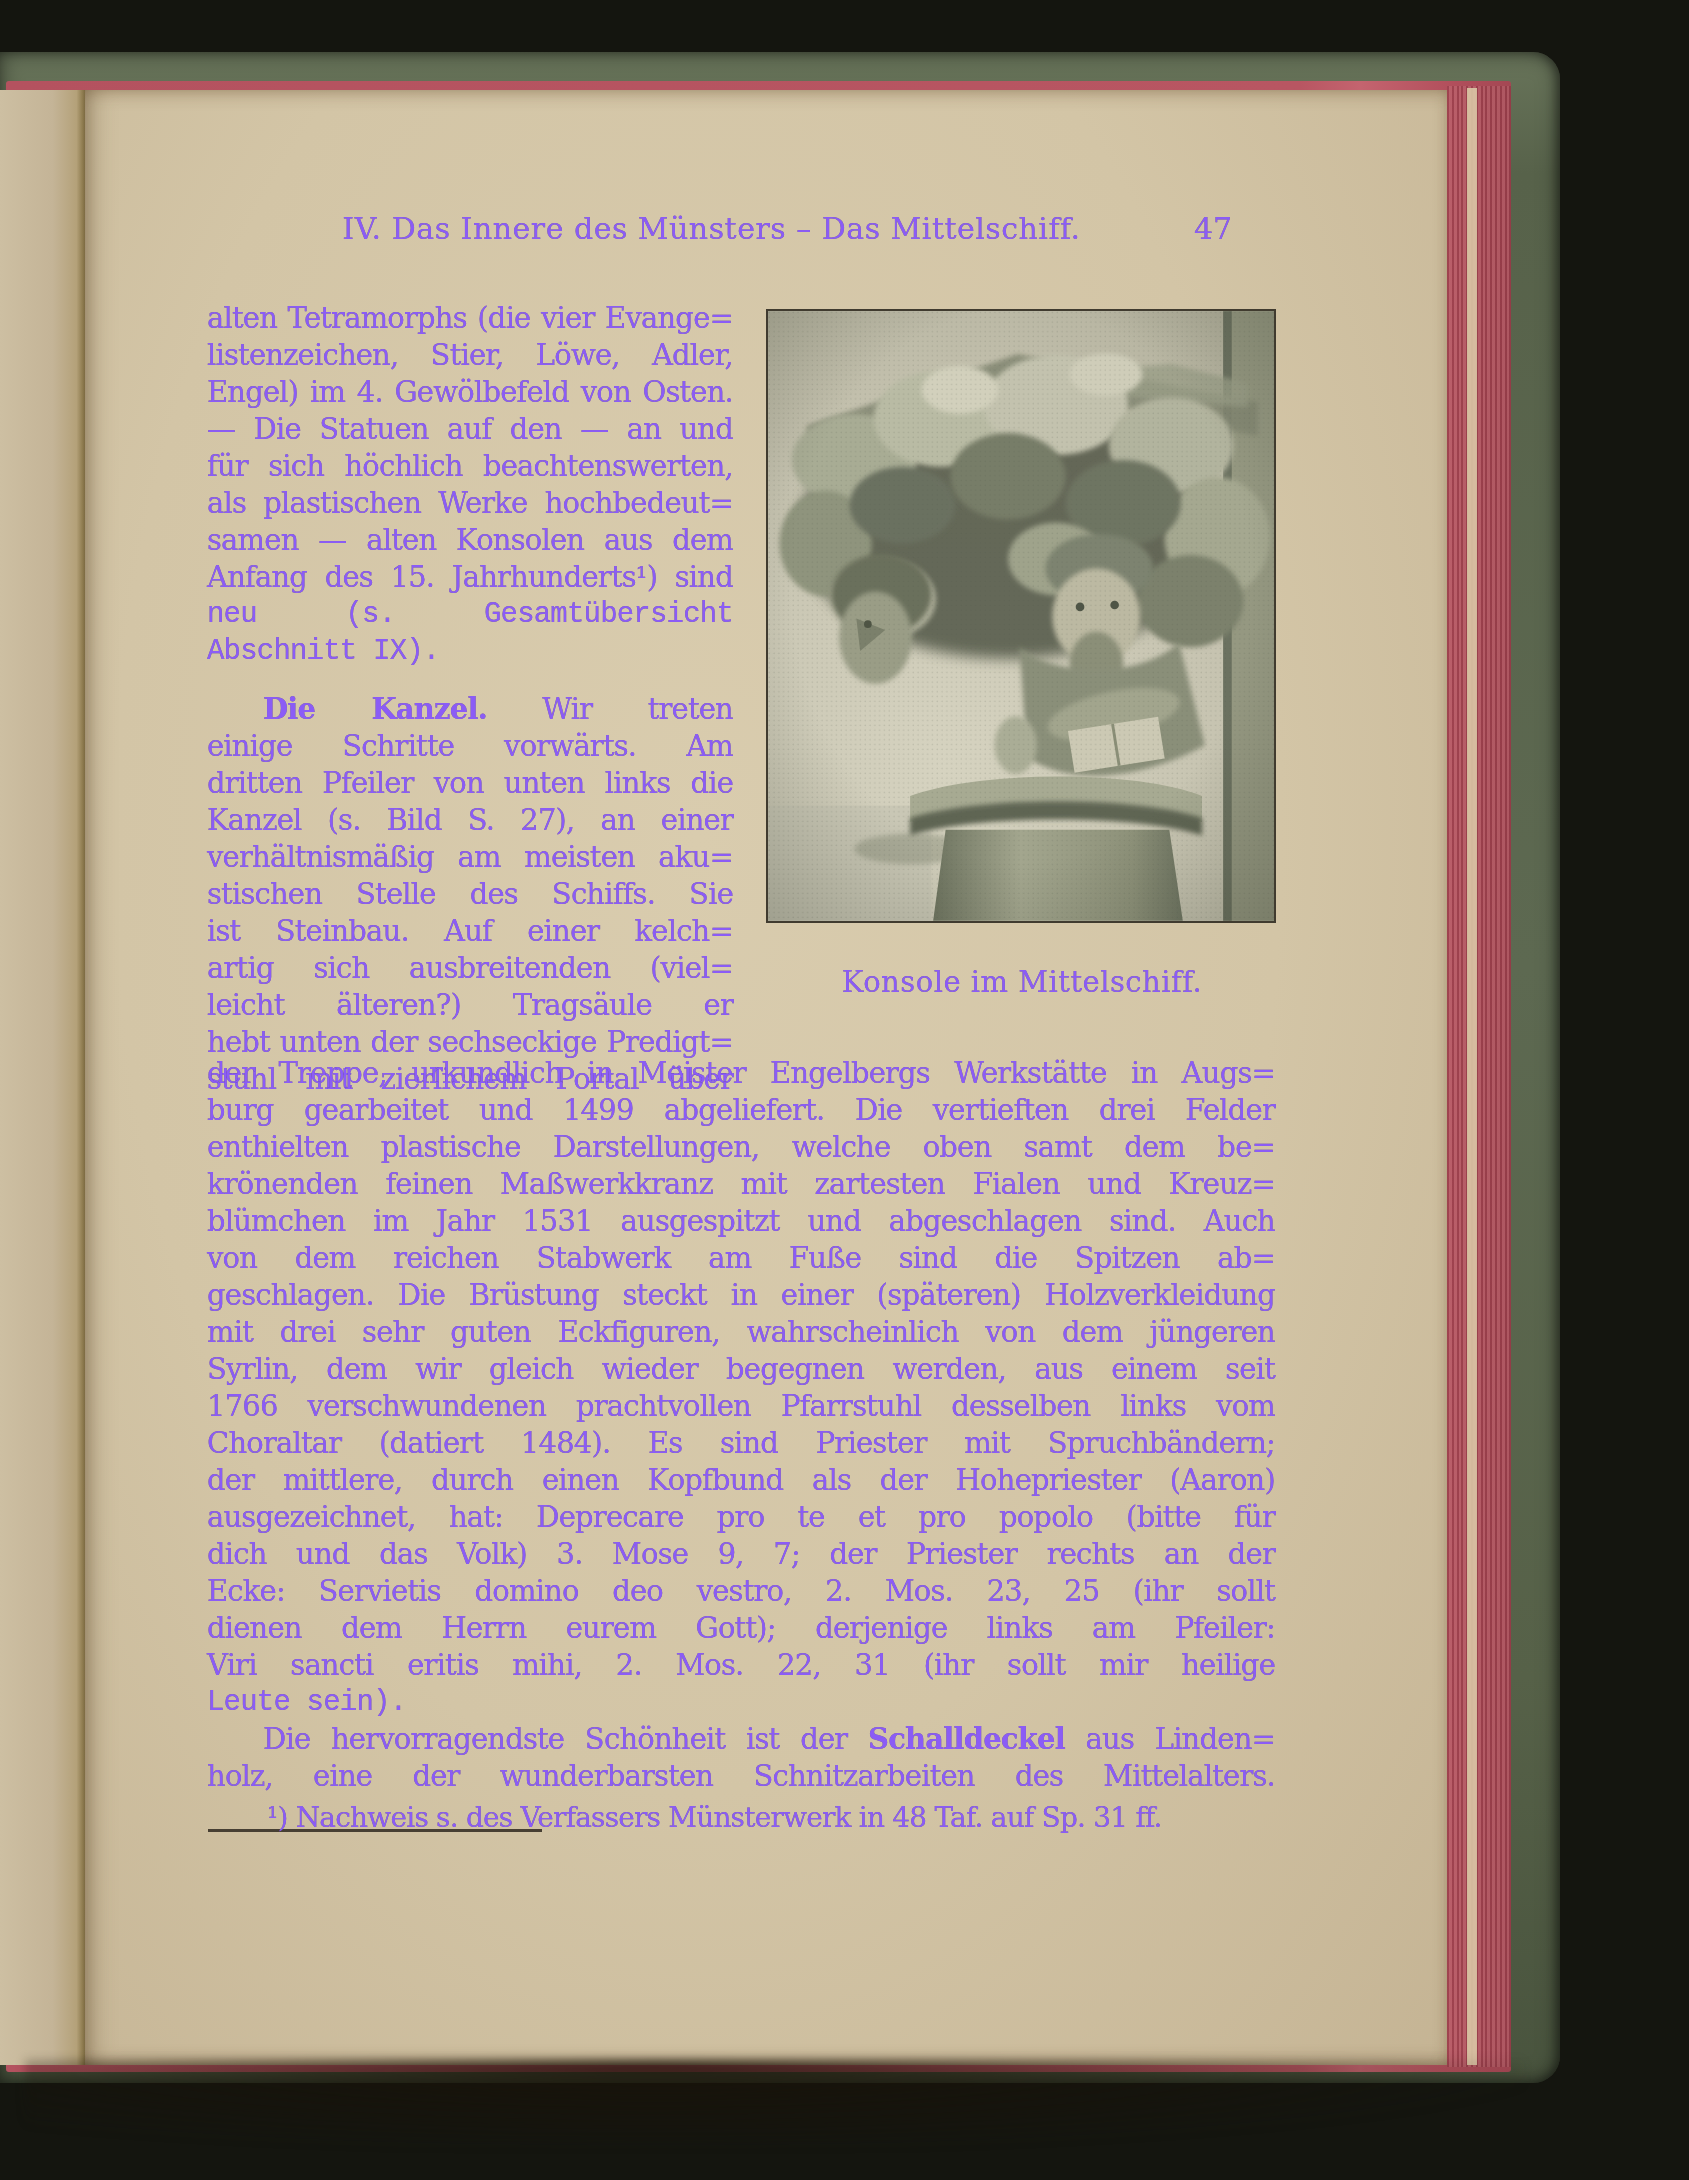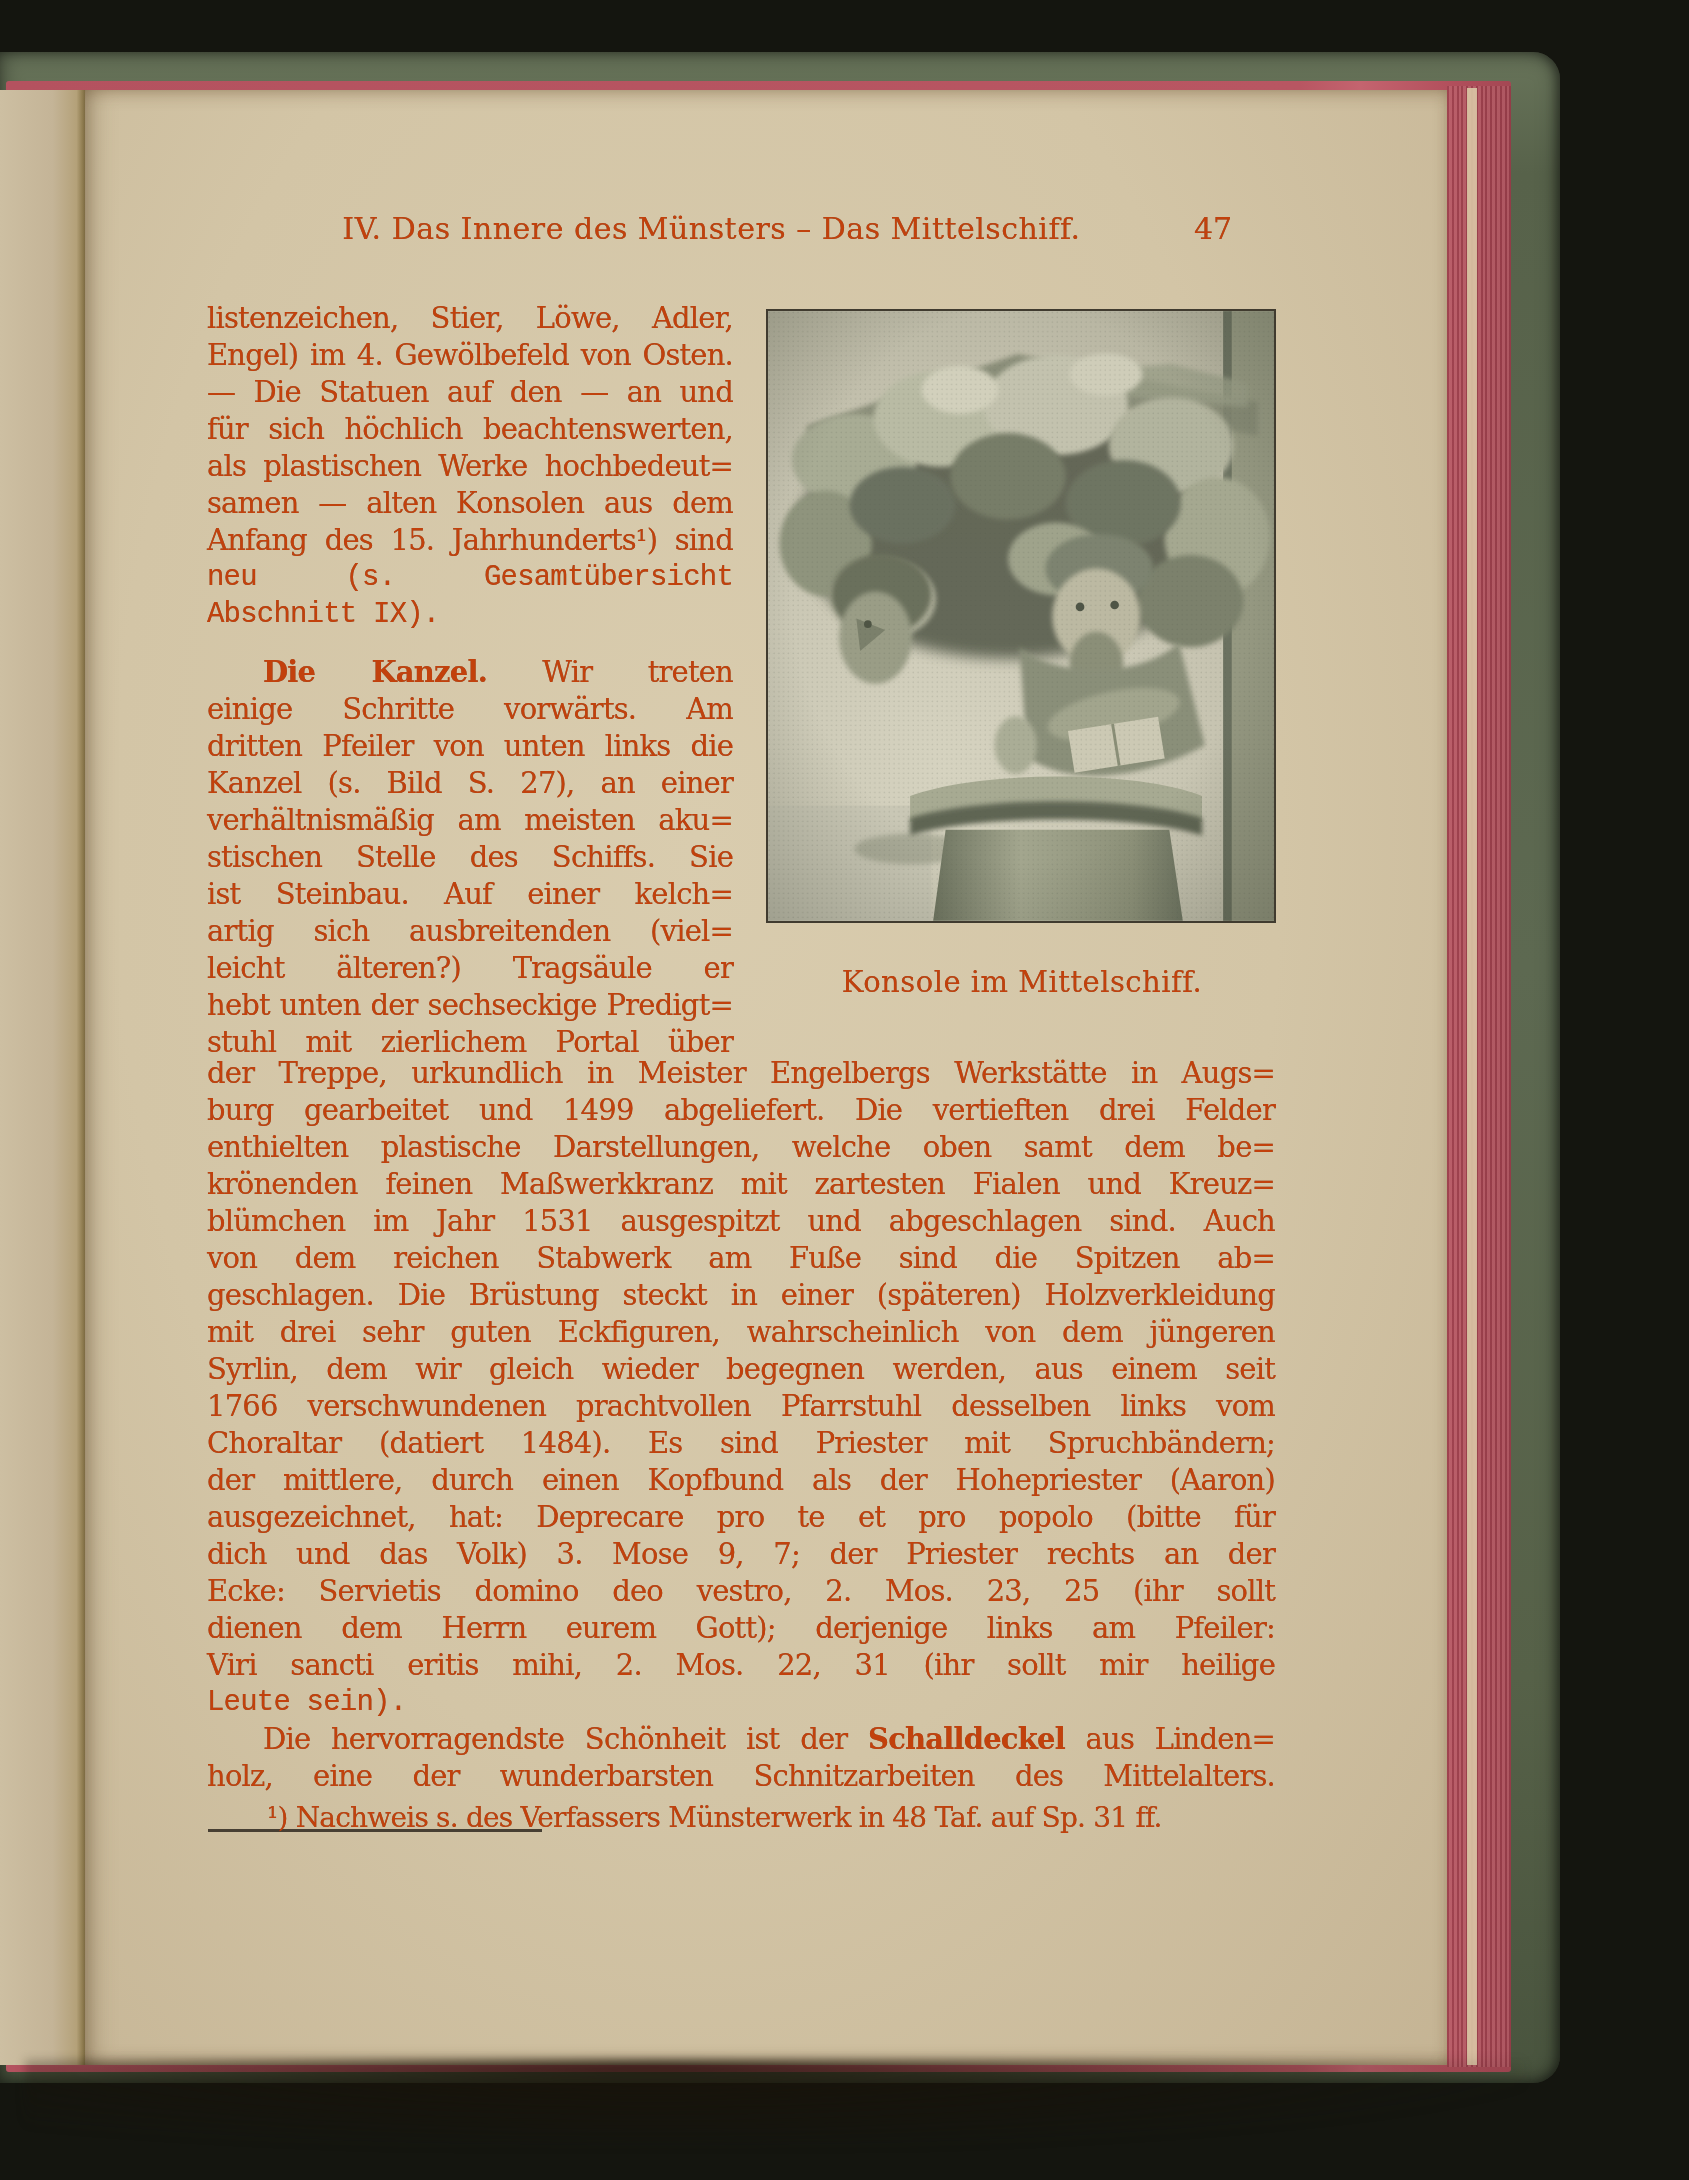--- a/index.html
+++ b/index.html
@@ -1,17 +1,17 @@
 <!DOCTYPE html>
 <html><head>
 <meta charset="utf-8">
 <style>
   html,body{margin:0;padding:0;background:#14150f;}
   .scene{position:relative;width:1690px;height:2181px;background:#14150f;overflow:hidden;
-         font-family:"DejaVu Serif",serif;color:#c2410c;}
+         font-family:"DejaVu Serif",serif;color:#8b5cf6;}
   .cover{position:absolute;left:0;top:52px;width:1560px;height:2031px;
          background:linear-gradient(180deg,#68745a 0%,#57624a 6%,#5d6951 45%,#566148 80%,#49543e 100%);
          border-radius:0 27px 27px 0;
          box-shadow:inset 0 0 21px rgba(0,0,0,.5), inset -3.8px 0 9.6px rgba(0,0,0,.35);}
   .edges{position:absolute;left:5.8px;top:81px;width:1505px;height:1991px;border-radius:2.9px;
          background:linear-gradient(90deg,#b4525f 0%,#b85662 86%,#c4646f 90%,#b24f5c 96%,#a44753 100%);}
   .edge-band{position:absolute;left:1447px;top:86px;width:64px;height:1981px;
          background:repeating-linear-gradient(90deg,rgba(70,10,20,.18) 0 1.9px,rgba(255,230,220,.10) 1.9px 4.8px);}
   .edge-stripe{position:absolute;left:1467px;top:88px;width:9.6px;height:1977px;background:#d9c7a5;opacity:.9;}
   .page-left{position:absolute;left:0;top:90px;width:85px;height:1975px;
@@ -53,20 +53,21 @@
   <div class="edges"></div>
   <div class="edge-band"></div>
   <div class="edge-stripe"></div>
   <div class="page-left"></div>
   <div class="page"></div>
 
   <div class="header txt">IV. Das Innere des Münsters – Das Mittelschiff.</div>
   <div class="pagenum txt">47</div>
 
   <div class="col txt">
+    <div class="ln">alten Tetramorphs (die vier Evange=</div>
     <div class="ln">listenzeichen, Stier, Löwe, Adler,</div>
     <div class="ln">Engel) im 4. Gewölbefeld von Osten.</div>
     <div class="ln">— Die Statuen auf den — an und</div>
     <div class="ln">für sich höchlich beachtenswerten,</div>
     <div class="ln">als plastischen Werke hochbedeut=</div>
     <div class="ln">samen — alten Konsolen aus dem</div>
     <div class="ln">Anfang des 15. Jahrhunderts¹) sind</div>
     <div class="ln last">neu (s. Gesamtübersicht Abschnitt IX).</div>
     <div class="gap"></div>
     <div class="ln indent">

